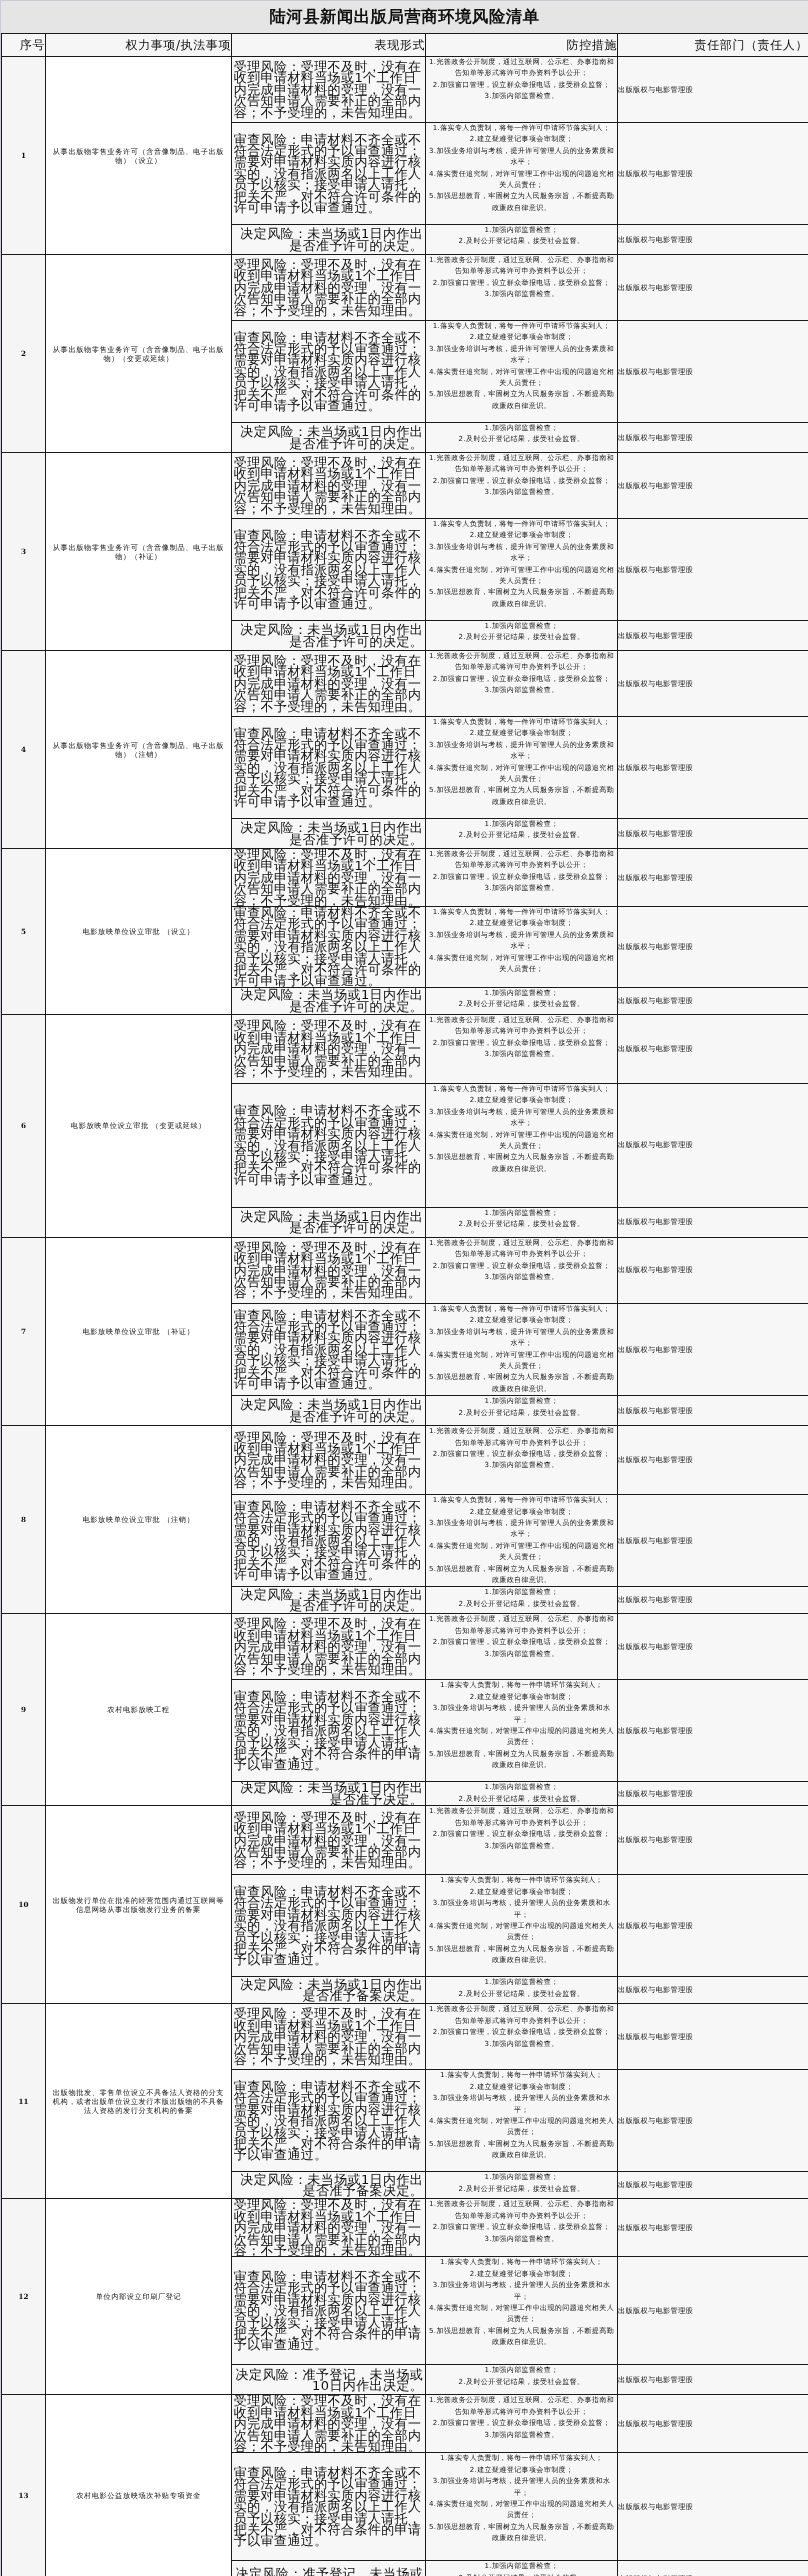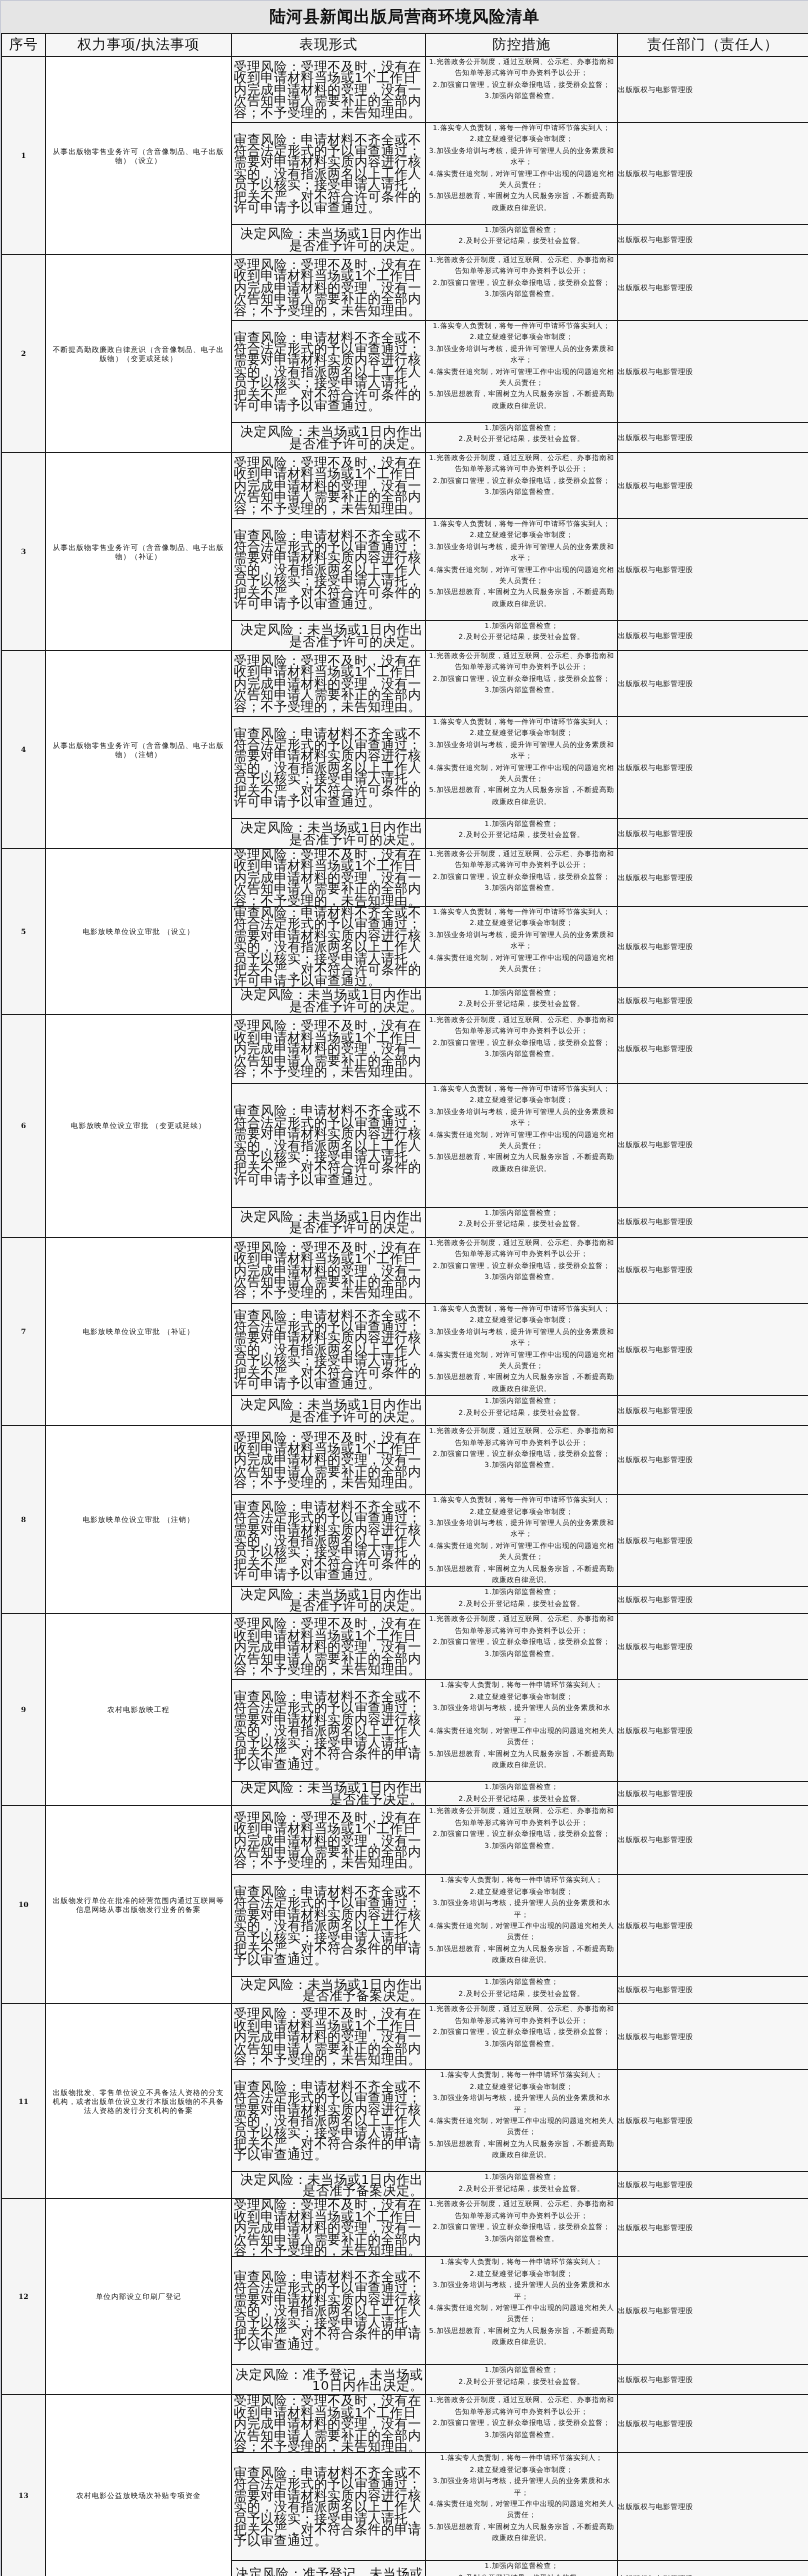--- a/index.html
+++ b/index.html
@@ -12,21 +12,21 @@
     border-top: 0.6px solid #c8cbd6;
   }
   table { border-collapse: collapse; table-layout: fixed; width: 807px; }
   col.c-seq { width: 44px; }
   col.c-item { width: 186px; }
   col.c-form { width: 194px; }
   col.c-meas { width: 192px; }
   col.c-dept { width: 191px; }
   th, td { border: 0.9px solid #1a1a1a; padding: 0; vertical-align: middle; }
   th {
-    height: 22px; font-weight: normal; font-size: 14px; text-align: center;
+    height: 22px; font-weight: normal; font-size: 12px; text-align: right;
     background: #f6f6f6; letter-spacing: 0.6px;
   }
   td.seq { background: #f5f5f5; text-align: center; font-weight: bold; font-size: 7.2px; font-family: "DejaVu Serif", serif; }
   td.item { background: #fff; text-align: center; font-size: 7.2px; line-height: 9px; padding: 0 4.8px; letter-spacing: 0.6px; }
   td.form { background: #f7f7f7; font-size: 13px; line-height: 11.4px; padding: 0 1.8px; letter-spacing: 0.4px; }
   td.form.center { text-align: right; }
   td.meas { background: #f7f7f7; font-size: 7px; line-height: 11.4px; padding: 0 1.2px; vertical-align: top; letter-spacing: 0.4px; text-align: center; }
   td.dept { background: #f7f7f7; text-align: left; font-size: 7.2px; letter-spacing: 0.3px; }
   .ml { display: block; white-space: normal; }
 </style>
@@ -79,21 +79,21 @@
     <td class="form center">决定风险：未当场或1日内作出是否准予许可的决定。</td>
     <td class="meas">
             <span class="ml">1.加强内部监督检查；</span>
             <span class="ml">2.及时公开登记结果，接受社会监督。</span>
           </td>
     <td class="dept">出版版权与电影管理股</td>
   </tr>
 
   <tr class="r-a" style="height: 66px;">
     <td class="seq" rowspan="3">2</td>
-    <td class="item" rowspan="3">不断提高勤政廉政自律意识（含音像制品、电子出版物）（变更或延续）</td>
+    <td class="item" rowspan="3">从事出版物零售业务许可（含音像制品、电子出版物）（变更或延续）</td>
     <td class="form">受理风险：受理不及时，没有在收到申请材料当场或1个工作日内完成申请材料的受理，没有一次告知申请人需要补正的全部内容；不予受理的，未告知理由。</td>
     <td class="meas">
             <span class="ml">1.完善政务公开制度，通过互联网、公示栏、办事指南和告知单等形式将许可申办资料予以公开；</span>
             <span class="ml">2.加强窗口管理，设立群众举报电话，接受群众监督；</span>
             <span class="ml">3.加强内部监督检查。</span>
           </td>
     <td class="dept">出版版权与电影管理股</td>
   </tr>
   <tr class="r-b" style="height: 102px;">
     <td class="form">审查风险：申请材料不齐全或不符合法定形式的予以审查通过；需要对申请材料实质内容进行核实的，没有指派两名以上工作人员予以核实；接受申请人请托，把关不严，对不符合许可条件的许可申请予以审查通过。</td>

